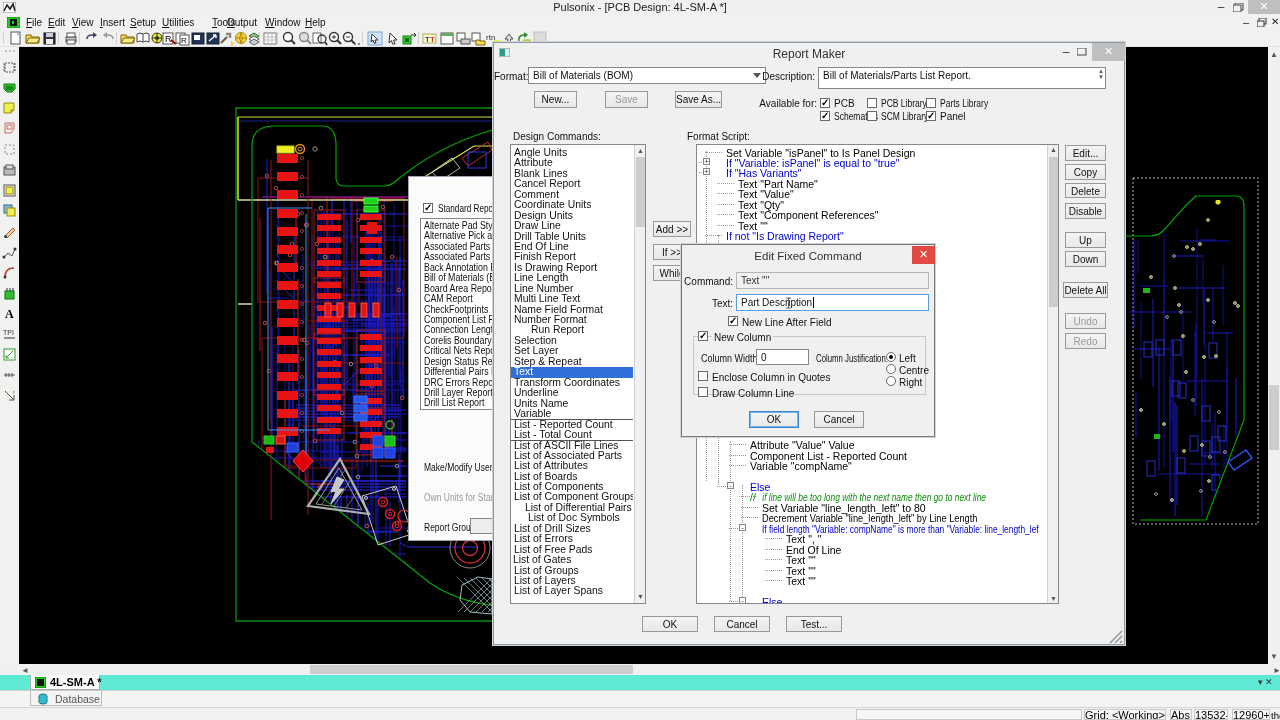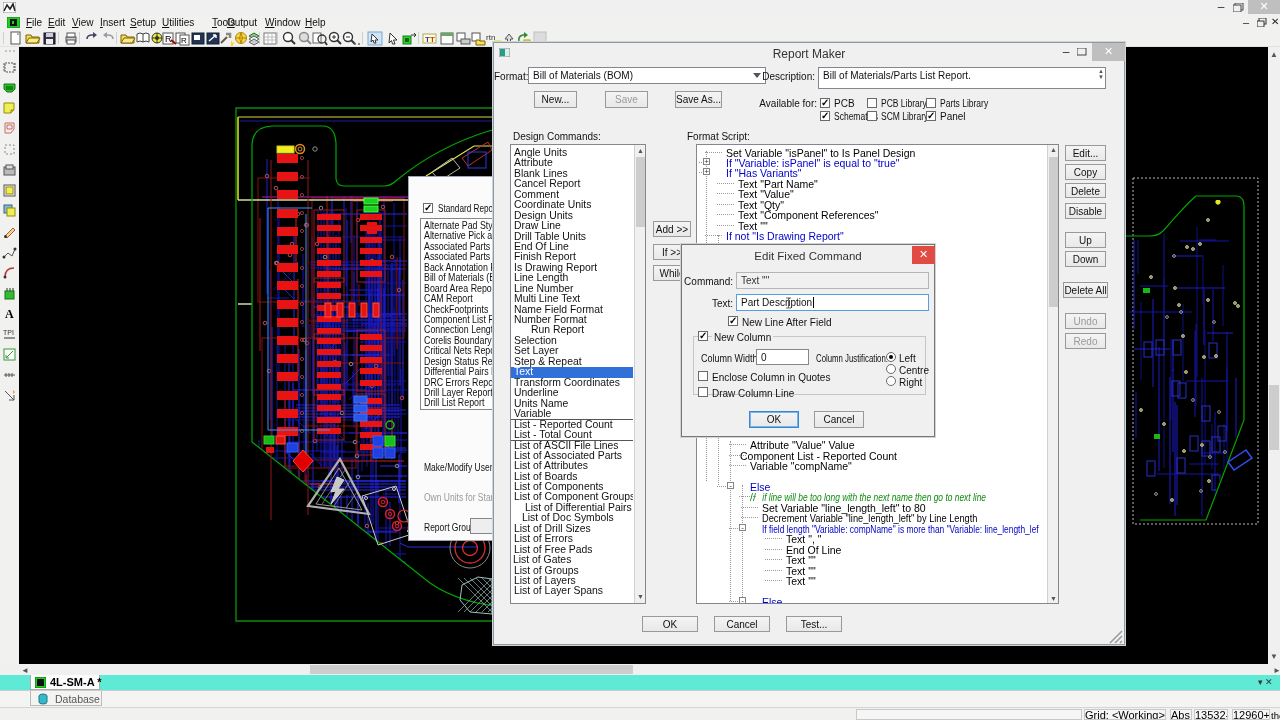--- a/index.html
+++ b/index.html
@@ -34,20 +34,21 @@
 </style>
 </head>
 <body>
 
 <div id="titlebar">
  <svg class="abs" style="left:3px;top:2px" width="13" height="11">
       <rect x="0" y="0" width="13" height="11" fill="#fff"></rect>
       <path d="M1 9 L4 3 L7 7 L10 2 L12 9" stroke="#222" fill="none" stroke-width="1.6"></path>
       <rect x="0" y="0" width="13" height="11" fill="none" stroke="#888"></rect>
     </svg>
+ <div id="titletext">Pulsonix - [PCB Design: 4L-SM-A *]</div>
  <div class="abs" style="left:1213px;top:0;width:16px;height:13px;text-align:center;font-size:12px;color:#333">–</div>
  <svg class="abs" style="left:1233px;top:3px" width="11" height="9">
       <rect x="2" y="0" width="8" height="7" fill="none" stroke="#444"></rect>
       <rect x="0" y="2" width="8" height="7" fill="#f0f0f0" stroke="#444"></rect>
     </svg>
  <div class="abs" style="left:1248px;top:0;width:32px;height:14px;background:#bfbfbf;color:#fff;text-align:center;font-size:11px;line-height:13px">✕</div>
 </div>
 
 <div id="menubar">
  <svg class="abs" style="left:7px;top:2px" width="13" height="11">
@@ -1056,21 +1057,21 @@
         <div style="height:10.45px;padding-left:3px">Variable</div>
         <div style="height:10.45px;border-top:1px solid #555;padding-left:3px">List - Reported Count</div>
         <div style="height:10.45px;padding-left:3px">List - Total Count</div>
         <div style="height:10.45px;border-top:1px solid #555;padding-left:3px">List of ASCII File Lines</div>
         <div style="height:10.45px;padding-left:3px">List of Associated Parts</div>
         <div style="height:10.45px;padding-left:3px">List of Attributes</div>
         <div style="height:10.45px;padding-left:3px">List of Boards</div>
         <div style="height:10.45px;padding-left:3px">List of Components</div>
         <div style="height:10.45px;padding-left:3px">List of Component Groups</div>
         <div style="height:10.45px;padding-left:14px">List of Differential Pairs</div>
-        <div style="height:10.45px;padding-left:11px">List of Doc Symbols</div>
+        <div style="height:10.45px;padding-left:17px">List of Doc Symbols</div>
         <div style="height:10.45px;padding-left:3px">List of Drill Sizes</div>
         <div style="height:10.45px;padding-left:3px">List of Errors</div>
         <div style="height:10.45px;padding-left:3px">List of Free Pads</div>
         <div style="height:10.45px;padding-left:2px">List of Gates</div>
         <div style="height:10.45px;padding-left:3px">List of Groups</div>
         <div style="height:10.45px;padding-left:3px">List of Layers</div>
         <div style="height:10.45px;padding-left:3px">List of Layer Spans</div>
       </div>
       <div style="position:absolute;right:0;top:0;width:11px;height:458px;background:#f0f0f0;border-left:1px solid #d0d0d0">
         <div style="position:absolute;top:1px;left:1px;width:9px;text-align:center;font-size:7px;color:#555">▲</div>
@@ -1146,21 +1147,21 @@
         <div style="position:absolute;left:0;top:252.3px;width:340px;height:10.45px"></div>
         <div style="position:absolute;left:0;top:262.7px;width:340px;height:10.45px"></div>
         <div style="position:absolute;left:0;top:273.2px;width:340px;height:10.45px"></div>
         <div style="position:absolute;left:0;top:283.6px;width:340px;height:10.45px"></div>
         <div style="position:absolute;left:0;top:294.1px;width:340px;height:10.45px">
           <span style="position:absolute;left:30px;top:5px;width:17px;border-top:1px dotted #999"></span>
           <span style="position:absolute;left:51px;color:#000;white-space:nowrap">Attribute "Value" Value</span>
         </div>
         <div style="position:absolute;left:0;top:304.5px;width:340px;height:10.45px">
           <span style="position:absolute;left:30px;top:5px;width:17px;border-top:1px dotted #999"></span>
-          <span style="position:absolute;left:41px;color:#000;white-space:nowrap">Component List - Reported Count</span>
+          <span style="position:absolute;left:51px;color:#000;white-space:nowrap">Component List - Reported Count</span>
         </div>
         <div style="position:absolute;left:0;top:315.0px;width:340px;height:10.45px">
           <span style="position:absolute;left:30px;top:5px;width:17px;border-top:1px dotted #999"></span>
           <span style="position:absolute;left:51px;color:#000;white-space:nowrap">Variable "compName"</span>
         </div>
         <div style="position:absolute;left:0;top:325.4px;width:340px;height:10.45px"></div>
         <div style="position:absolute;left:0;top:335.9px;width:340px;height:10.45px">
           <span style="position:absolute;left:18px;top:5px;width:17px;border-top:1px dotted #999"></span>
           <span style="position:absolute;left:28px;top:1px;width:7px;height:7px;background:#fff;border:1px solid #848484;font-size:8px;line-height:6px;text-align:center;color:#333">-</span>
           <span style="position:absolute;left:51px;color:#0000cc;white-space:nowrap">Else</span>

